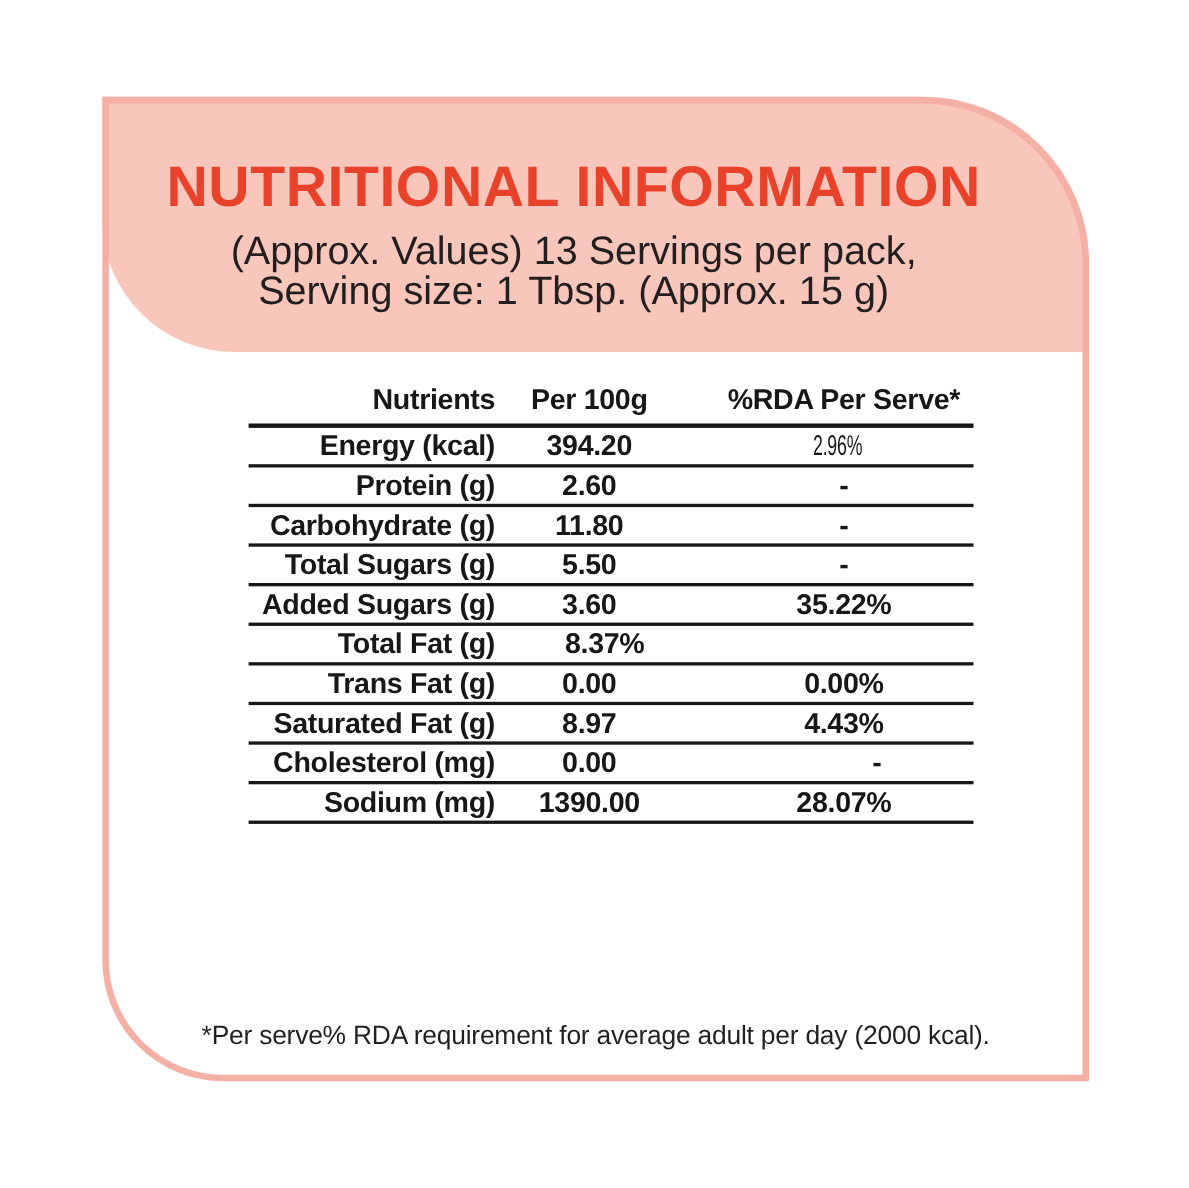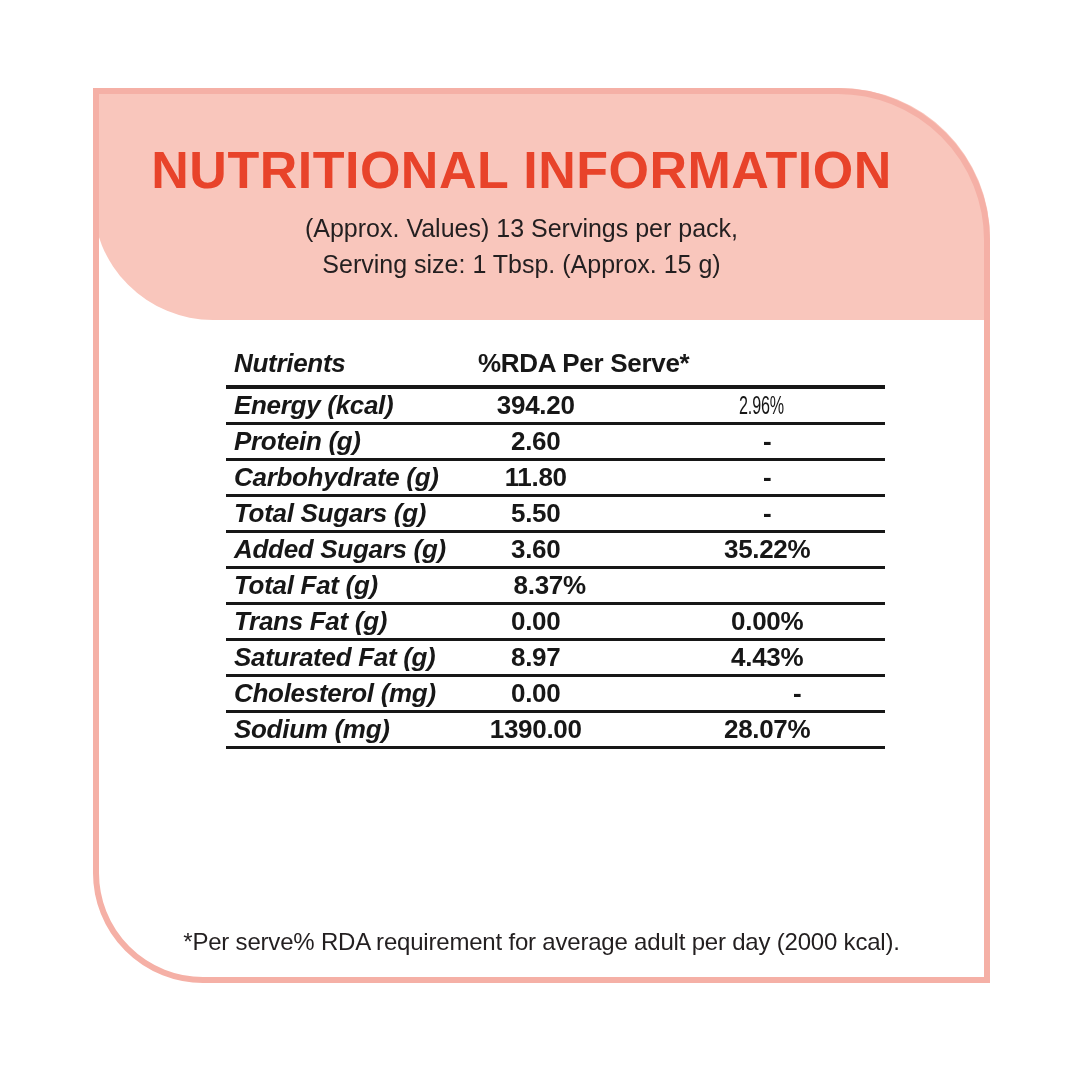--- a/index.html
+++ b/index.html
@@ -47,21 +47,21 @@
   .title {
     font-size: 52px;
     line-height: 1;
     font-weight: bold;
     color: #e8432a;
     letter-spacing: 0.5px;
   }
 
   .subtitle {
     margin-top: 14px;
-    font-size: 25px;
+    font-size: 36px;
     line-height: 36px;
     color: #231f20;
   }
 
   .ntable {
     position: absolute;
     left: 133px;
     top: 253px;
     width: 659px;
     color: #171717;
@@ -77,21 +77,21 @@
     font-weight: bold;
     letter-spacing: -0.3px;
   }
   .t-row span { white-space: nowrap; }
 
   .t-head {
     height: 48px;
     border-bottom-width: 4px;
   }
 
-  .c1 { padding-left: 8px; text-align: left; font-style: italic; }
+  .c1 { padding-left: 8px; text-align: right; }
   .c2 { text-align: center; }
   .c3 { text-align: center; padding-left: 28px; }
 
   
   .c3.condensed {
     font-weight: normal;
     transform: scaleX(0.62);
   }
   
   .c3.shift-right { transform: translateX(30px); }
@@ -119,20 +119,21 @@
         <div>(Approx. Values) 13 Servings per pack,</div>
         <div>Serving size: 1 Tbsp. (Approx. 15 g)</div>
       </div>
     </div>
 
     <div class="card-outline"></div>
 
     <div class="ntable">
       <div class="t-row t-head">
         <span class="c1">Nutrients</span>
+        <span class="c2">Per 100g</span>
         <span class="c3">%RDA Per Serve*</span>
       </div>
       <div id="rows">
           <div class="t-row">
             <span class="c1">Energy (kcal)</span>
             <span class="c2">394.20</span>
             <span class="c3 condensed">2.96%</span>
           </div>
           <div class="t-row">
             <span class="c1">Protein (g)</span>

